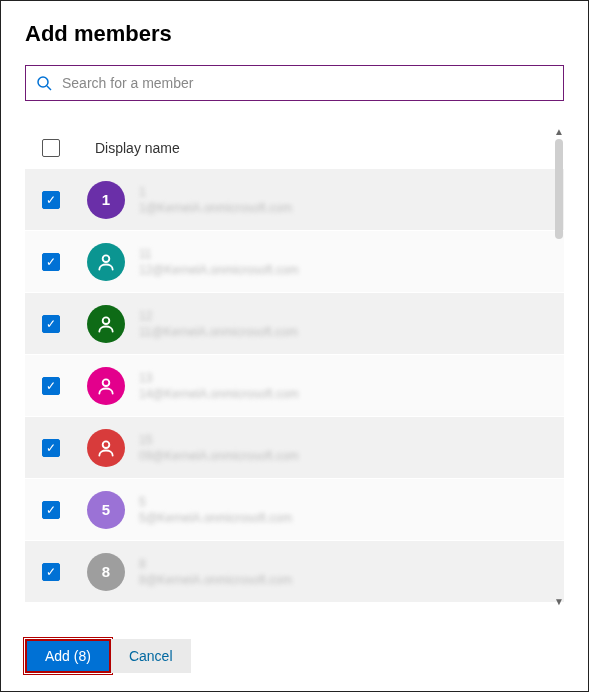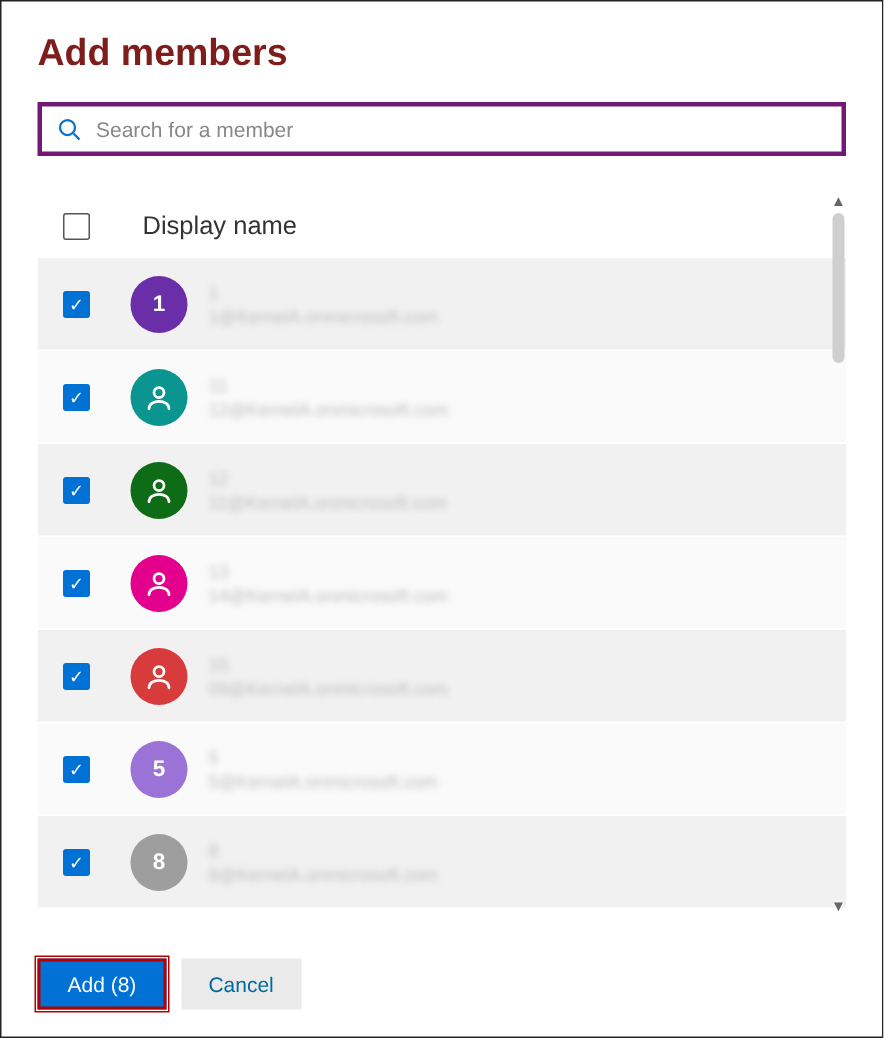--- a/index.html
+++ b/index.html
@@ -1,39 +1,39 @@
 <!DOCTYPE html>
 <html><head>
 <meta charset="utf-8">
 <style>
   * { box-sizing: border-box; }
   body { margin:0; font-family:"Segoe UI", Arial, sans-serif; background:#fff; }
   .window { width:589px; height:692px; border:1px solid #222; position:relative; padding:16px 24px 20px; }
-  .title { font-size:25px; font-weight:700; margin:4px 0 18px; color:#7f1d1d; }
-  .search-wrap { border:3px solid #701a75; height:36px; display:flex; align-items:center; padding:0 10px; }
+  .title { font-size:22px; font-weight:700; margin:4px 0 18px; color:#000000; }
+  .search-wrap { border:1px solid #701a75; height:36px; display:flex; align-items:center; padding:0 10px; }
   .search-wrap svg { flex:0 0 auto; }
   .search-wrap input { border:none; outline:none; flex:1; font-size:14px; color:#555; margin-left:8px; background:transparent; }
   .search-wrap input::placeholder { color:#888; }
   .list-container { position:relative; margin-top:26px; height:480px; }
   .header-row { display:flex; align-items:center; height:42px; padding:0 10px; }
   .chk-wrap { width:32px; display:flex; justify-content:center; }
   .chk { width:18px; height:18px; border:1px solid #555; border-radius:2px; display:inline-flex; align-items:center; justify-content:center; cursor:pointer; background:#fff; }
   .chk.checked { background:#0071d5; border-color:#0071d5; color:#fff; font-size:12px; line-height:1; }
-  .colname { margin-left:28px; font-size:17px; color:#333; }
+  .colname { margin-left:28px; font-size:14px; color:#333; }
   .rows { height:438px; overflow:hidden; }
   .row { display:flex; align-items:center; height:62px; padding:0 10px; border-bottom:1px solid #fff; background:#f1f1f1; }
   .row.alt { background:#fafafa; }
   .avatar { width:38px; height:38px; border-radius:50%; margin-left:20px; display:flex; align-items:center; justify-content:center; color:#fff; font-weight:600; font-size:15px; flex:0 0 auto; }
   .avatar svg { width:20px; height:20px; }
   .info { margin-left:14px; display:flex; flex-direction:column; justify-content:center; gap:4px; }
   .blur-t { font-size:12px; color:#bfbfbf; filter:blur(2px); line-height:1; }
   .scroll-track { position:absolute; right:0; top:0; width:10px; height:100%; display:flex; flex-direction:column; justify-content:space-between; align-items:center; }
   .scroll-arrow { font-size:10px; color:#666; line-height:1; cursor:pointer; user-select:none; }
   .scroll-thumb { width:8px; height:100px; background:#cfcfcf; border-radius:4px; position:absolute; top:12px; right:1px; }
-  .footer { position:absolute; left:24px; bottom:18px; display:flex; align-items:center; gap:10px; }
+  .footer { position:absolute; left:24px; bottom:18px; display:flex; align-items:center; }
   .btn-add { background:#0071d5; color:#fff; border:none; height:34px; padding:0 18px; font-size:14px; cursor:pointer; border:2px solid #b30000; outline:1px solid #b30000; outline-offset:1px; }
   .btn-cancel { background:#eaeaea; color:#0369a1; border:none; height:34px; padding:0 18px; font-size:14px; cursor:pointer; }
 </style>
 </head>
 <body>
 
 <div class="window">
   <div class="title">Add members</div>
 
   <div class="search-wrap">

